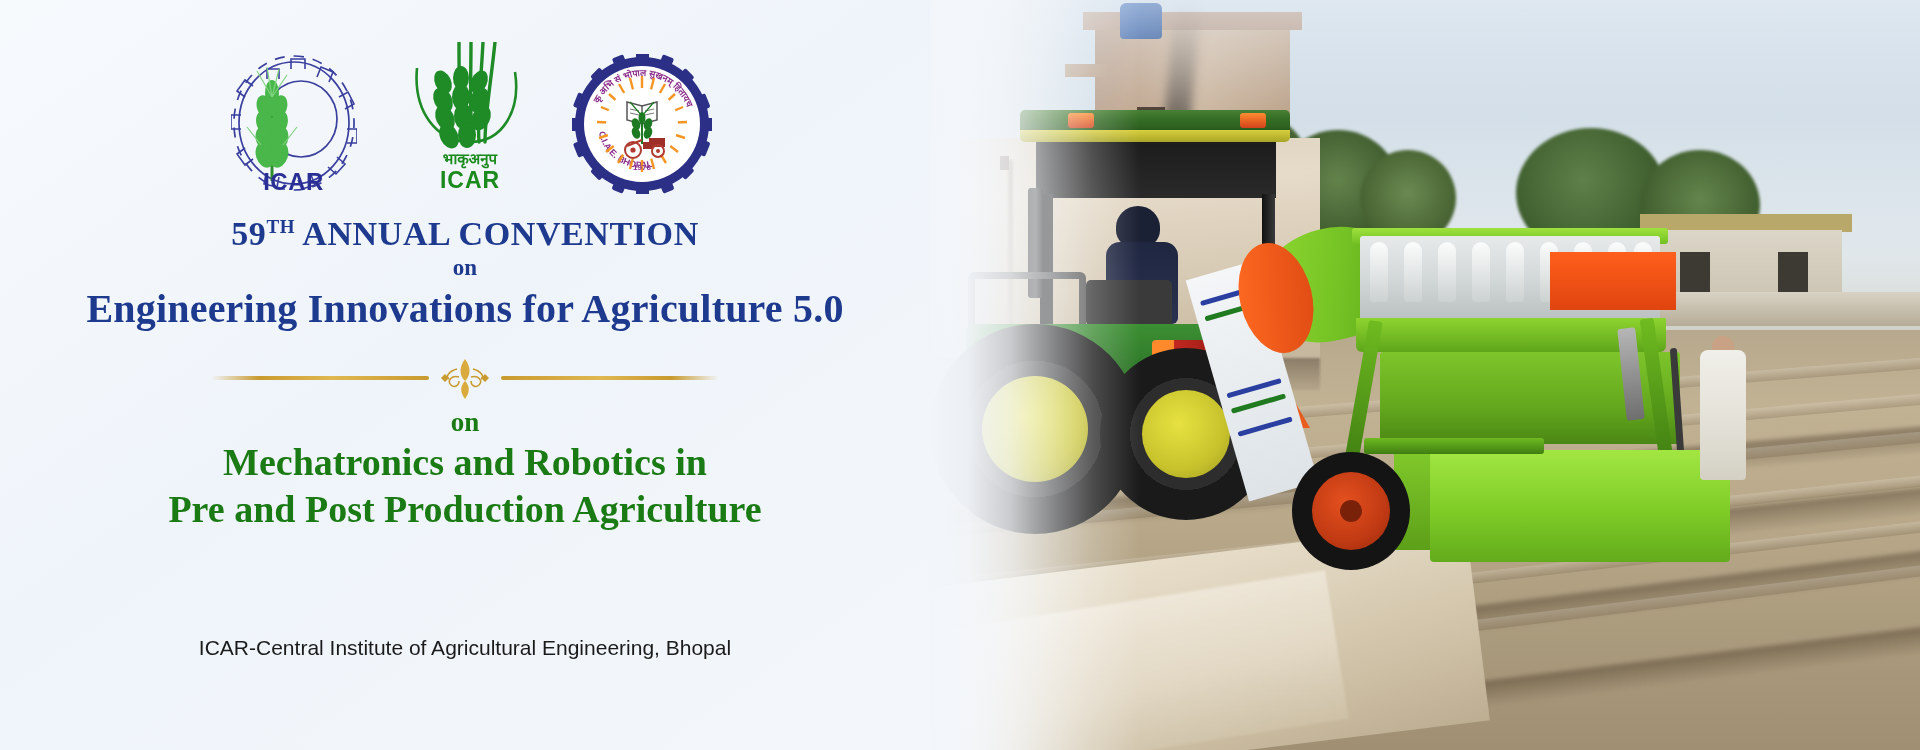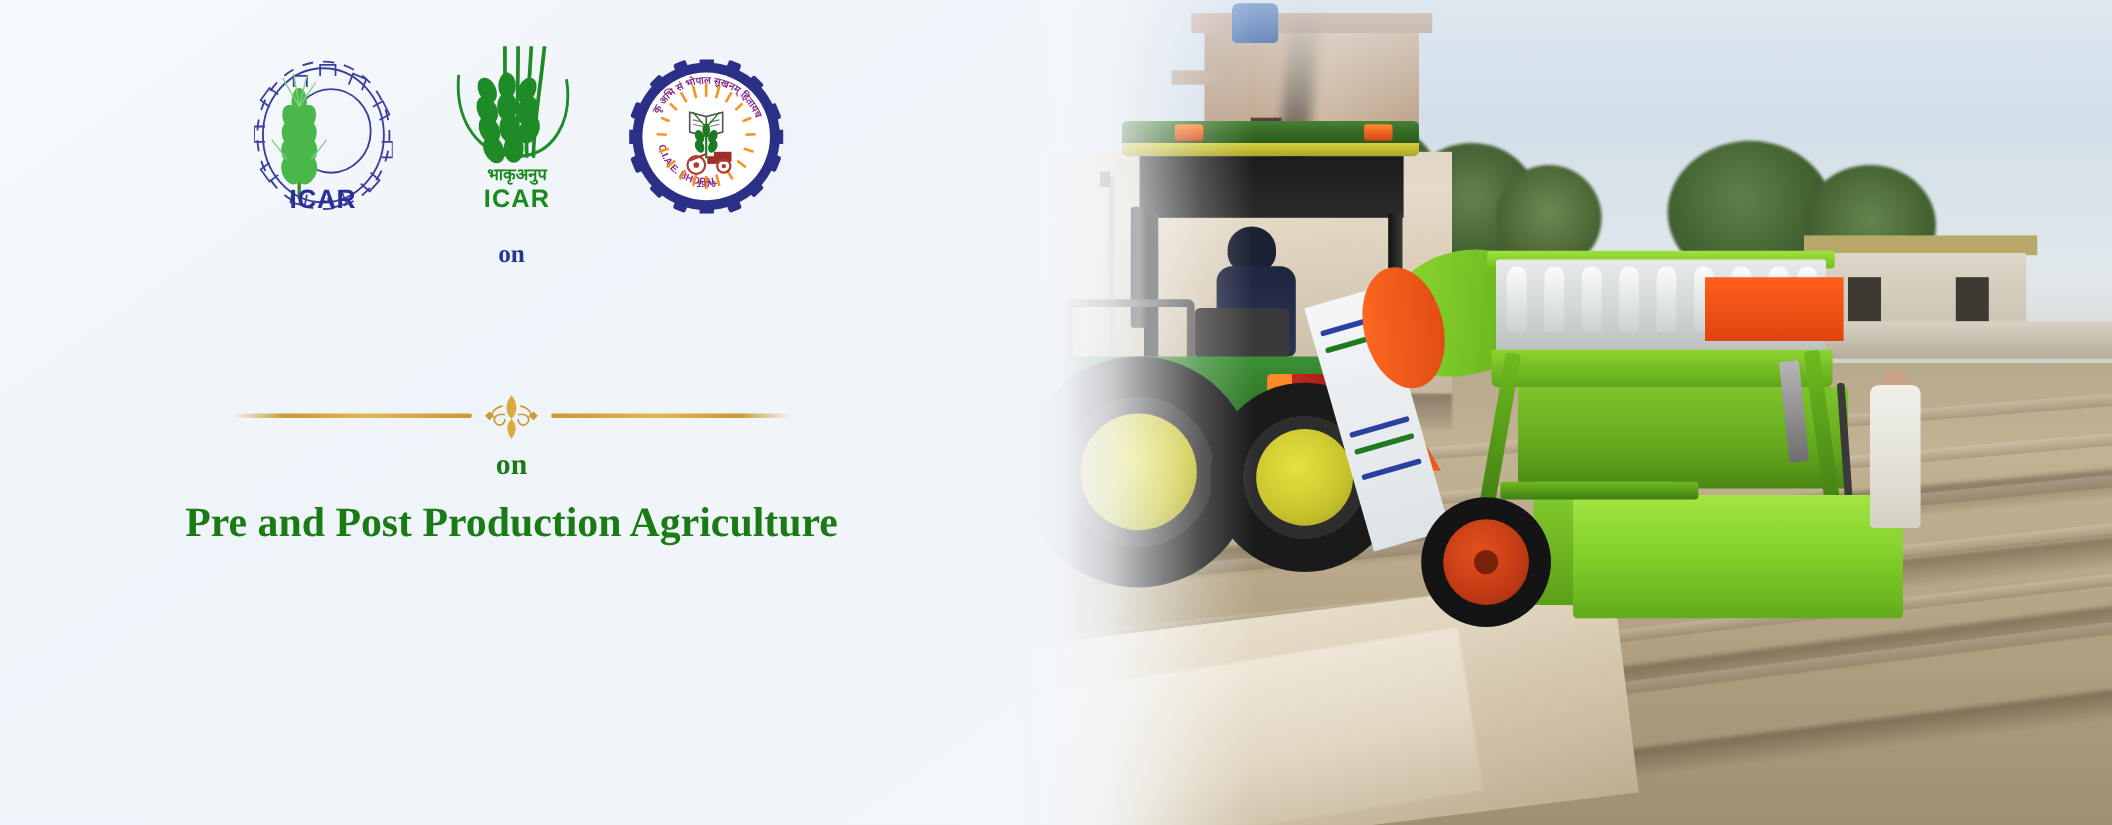--- a/index.html
+++ b/index.html
@@ -696,21 +696,26 @@
             <circle cx="86" cy="97" r="6" fill="none" stroke="#b03a30" stroke-width="2"></circle>
             <circle cx="86" cy="97" r="2" fill="#b03a30"></circle>
             <path d="M55 92 L70 86" stroke="#b03a30" stroke-width="2" fill="none"></path>
           </g>
           <text x="70" y="116" text-anchor="middle" font-family="'Liberation Sans',sans-serif" font-size="8" font-weight="bold" fill="#8a2d8a">1976</text>
         </svg>
       </div>
     </div>
 
     <div class="title-block">
+      <div class="t-annual">
+        <span>59</span><sup>TH</sup>
+        <span>ANNUAL CONVENTION</span>
+      </div>
       <div class="t-on1">on</div>
+      <div class="t-theme">Engineering Innovations for Agriculture 5.0</div>
     </div>
 
     <div class="divider">
       <span class="bar left-bar"></span>
       <span class="orn">
         <svg width="72" height="46" viewBox="0 0 72 46">
           <g fill="none" stroke="#c99a2e" stroke-width="1.5">
             <path d="M36 4 C30 12 30 20 36 26 C42 20 42 12 36 4 Z" fill="#d9ab3d" stroke="none"></path>
             <path d="M36 26 C32 30 30 36 36 44 C42 36 40 30 36 26 Z" fill="#d9ab3d" stroke="none"></path>
             <path d="M30 22 C22 20 18 26 22 30 C25 33 30 31 30 26"></path>
@@ -722,19 +727,21 @@
             <path d="M12 23 L16 19 L20 23 L16 27 Z"></path>
             <path d="M52 23 L56 19 L60 23 L56 27 Z"></path>
           </g>
         </svg>
       </span>
       <span class="bar right-bar"></span>
     </div>
 
     <div class="sym-block">
       <div class="s-on">on</div>
-      <div class="s-topic" style="margin-top:16px;">Pre and Post Production Agriculture</div>
+      <div class="s-topic">Mechatronics and Robotics in</div>
+      <div class="s-topic" style="margin-top:4px;">Pre and Post Production Agriculture</div>
     </div>
 
     <div class="footer">
+      <div class="f-venue">ICAR-Central Institute of Agricultural Engineering, Bhopal</div>
     </div>
   </div>
 </div>
 
 </body></html>

